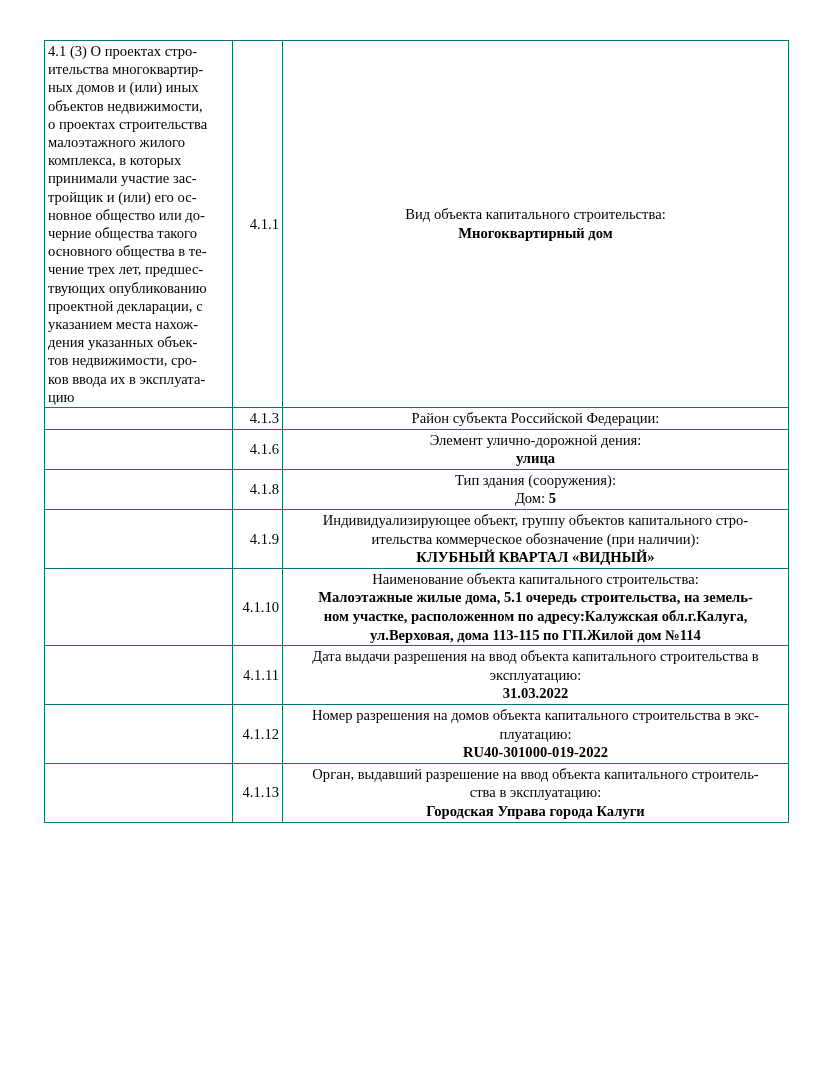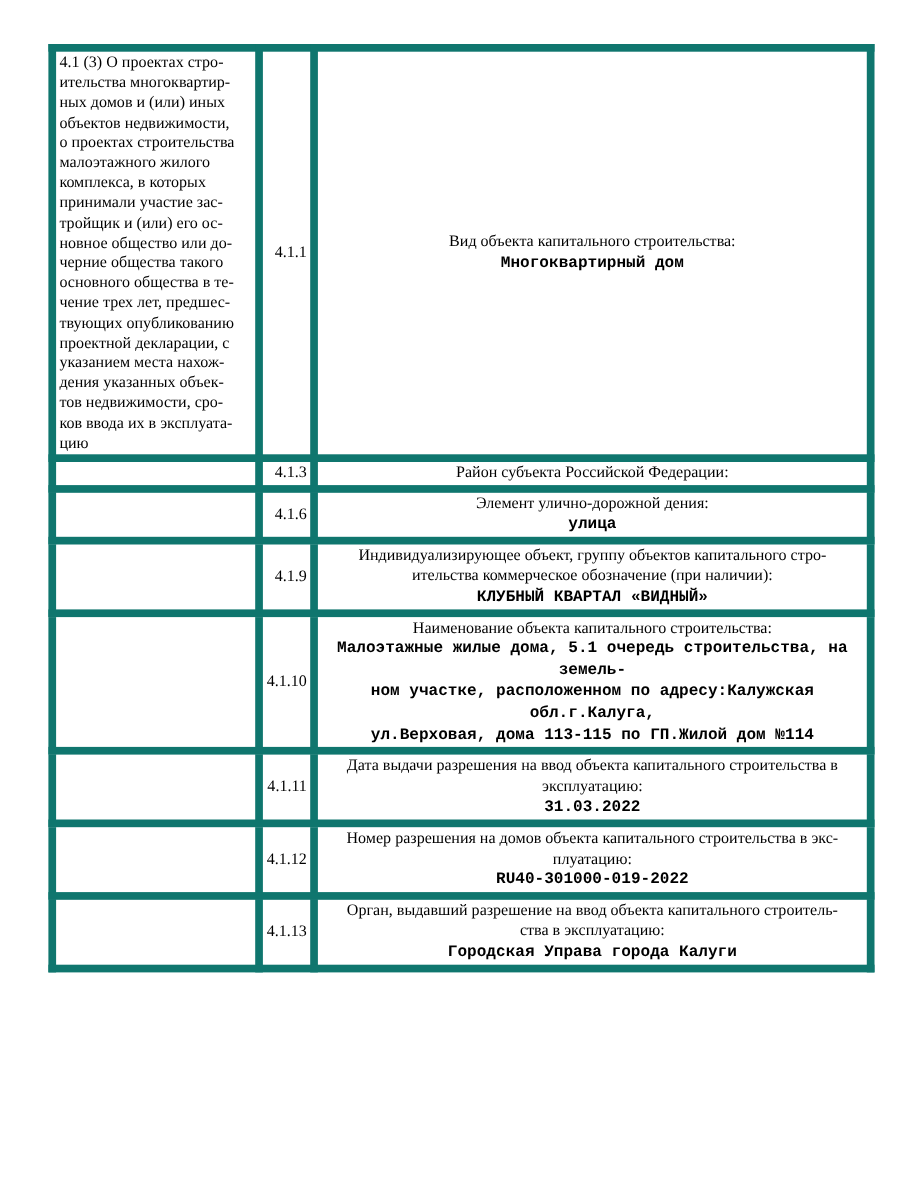--- a/index.html
+++ b/index.html
@@ -18,21 +18,21 @@
   }
   table.decl {
     position: absolute;
     left: 44px;
     top: 40px;
     width: 744px;
     border-collapse: collapse;
     table-layout: fixed;
   }
   table.decl td {
-    border: 7px solid #0f766e;
+    border: 1px solid #0f766e;
     padding: 1px 3px;
     font-size: 14.6px;
     vertical-align: middle;
     overflow: hidden;
     margin-left: 26px;
   }
   col.c-desc  { width: 188px; }
   col.c-num   { width: 50px; }
   col.c-body  { width: 506px; }
   td.c-desc {
@@ -48,21 +48,20 @@
     text-align: right;
     vertical-align: middle;
   }
   .lbl, .val {
     white-space: pre-line;
     line-height: 18.6px;
     text-align: center;
   }
   .val .v {
     font-weight: bold;
-    font-family: Liberation Mono, monospace;
   }
   .val .vp {
     font-weight: normal;
   }
 </style>
 </head>
 <body>
 
 <div class="page">
   <table class="decl">
@@ -118,20 +117,30 @@
         <td class="c-num"><span>4.1.6</span></td>
         <td class="c-body">
           <div class="lbl">Элемент улично-дорожной дения:</div>
           <div class="val"><span class="vp"></span><span class="v">улица</span></div>
         </td>
       </tr>
       <tr>
         <td class="c-desc">
             <div class="desc-text"></div>
           </td>
+        <td class="c-num"><span>4.1.8</span></td>
+        <td class="c-body">
+          <div class="lbl">Тип здания (сооружения):</div>
+          <div class="val"><span class="vp">Дом: </span><span class="v">5</span></div>
+        </td>
+      </tr>
+      <tr>
+        <td class="c-desc">
+            <div class="desc-text"></div>
+          </td>
         <td class="c-num"><span>4.1.9</span></td>
         <td class="c-body">
           <div class="lbl">Индивидуализирующее объект, группу объектов капитального стро-
 ительства коммерческое обозначение (при наличии):</div>
           <div class="val"><span class="vp"></span><span class="v">КЛУБНЫЙ КВАРТАЛ «ВИДНЫЙ»</span></div>
         </td>
       </tr>
       <tr>
         <td class="c-desc">
             <div class="desc-text"></div>

